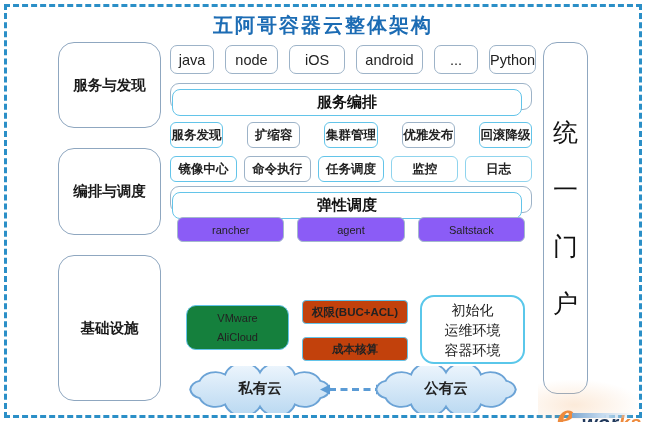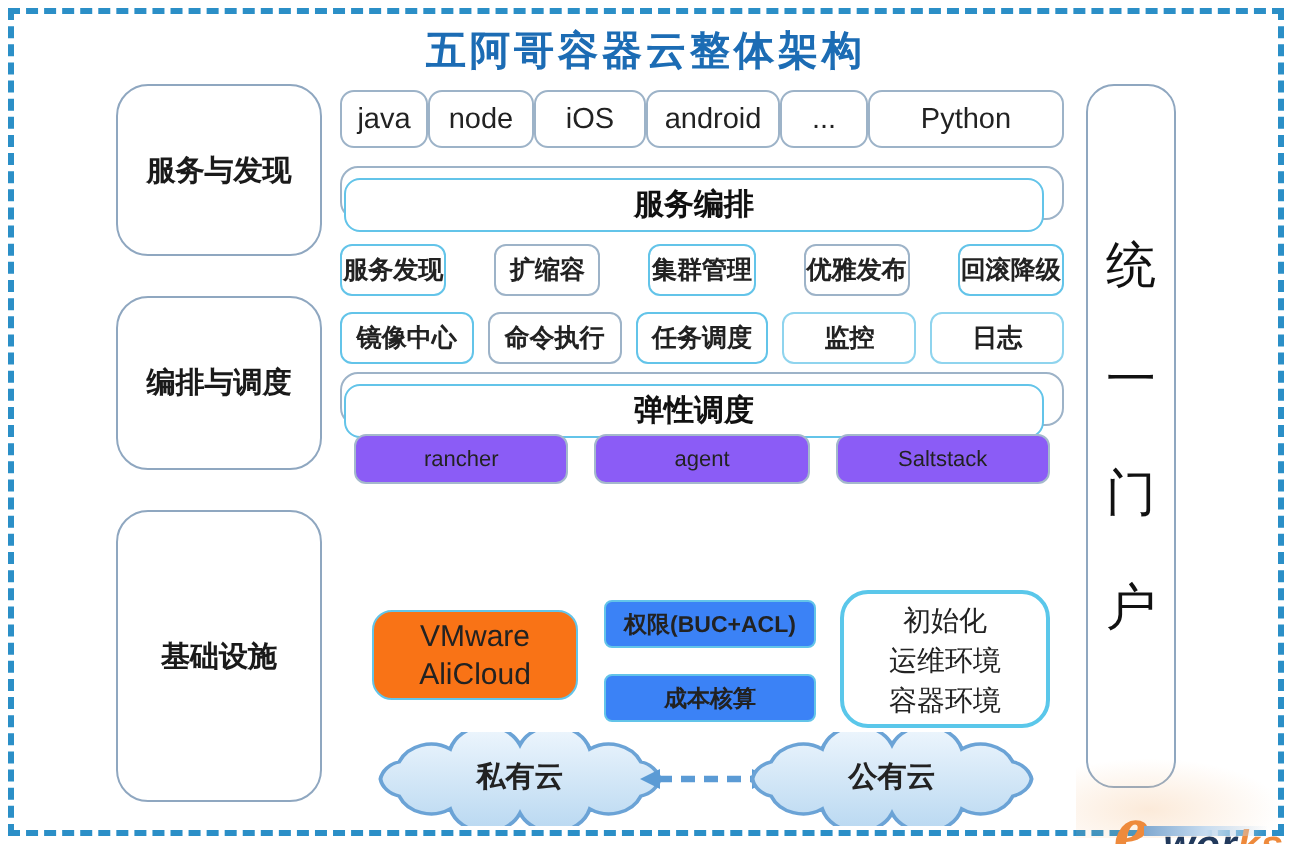--- a/index.html
+++ b/index.html
@@ -42,21 +42,21 @@
     display: flex; flex-direction: column; align-items: center; justify-content: center;
     gap: 24px;
     font-family: "Liberation Serif", serif;
     font-size: 25px; color: #111;
   }
 
   
   .middle { position: absolute; left: 170px; top: 0; width: 362px; height: 422px; }
   .row { position: absolute; left: 0; right: 0; display: flex; }
 
-  .langs { top: 45px; height: 29px; gap: 0; }
+  .langs { top: 45px; height: 29px; gap: 11px; }
   .lang {
     border: 1.5px solid #9db3c8; border-radius: 7px; background: #fff;
     display: flex; align-items: center; justify-content: center;
     font-size: 14.5px; color: #222;
   }
   .lg0{flex:0 0 44px;} .lg1{flex:0 0 53px;text-align:center;} .lg2{flex:0 0 56px;}
   .lg3{flex:0 0 67px;} .lg4{flex:0 0 44px;} .lg5{flex:1;}
 
   .dbox { position: absolute; left: 0; right: 0; }
   .dbox .back {
@@ -89,27 +89,27 @@
   .tools { top: 217px; height: 25px; gap: 13px; padding: 0 7px; }
   .tool {
     flex: 1; border: 1.5px solid #a4b9cc; border-radius: 6px; background: #8b5cf6;
     display: flex; align-items: center; justify-content: center;
     font-size: 11px; color: #222;
   }
 
   .infra { position: absolute; top: 295px; left: 0; right: 0; height: 70px; }
   .vm-box {
     position: absolute; left: 16px; top: 10px; width: 103px; height: 45px;
-    border: 1.5px solid #63c4e9; border-radius: 10px; background: #f97316;
+    border: 1.5px solid #63c4e9; border-radius: 10px; background: #15803d;
     display: flex; flex-direction: column; align-items: center; justify-content: center;
-    font-size: 15px; line-height: 19px; color: #222;
+    font-size: 11px; line-height: 19px; color: #222;
   }
   .perm-box, .cost-box {
     position: absolute; left: 132px; width: 106px; height: 24px;
-    border: 1.5px solid #63c4e9; border-radius: 4px; background: #3b82f6;
+    border: 1.5px solid #63c4e9; border-radius: 4px; background: #c2410c;
     display: flex; align-items: center; justify-content: center;
     font-size: 11.5px; font-weight: 600; color: #222;
   }
   .perm-box { top: 5px; }
   .cost-box { top: 42px; }
   .env-box {
     position: absolute; left: 250px; top: 0; width: 105px; height: 69px;
     border: 2px solid #5ac7ea; border-radius: 14px; background: #fff;
     display: flex; flex-direction: column; align-items: center; justify-content: center;
     font-size: 14px; line-height: 20px; font-weight: 500; color: #222;

